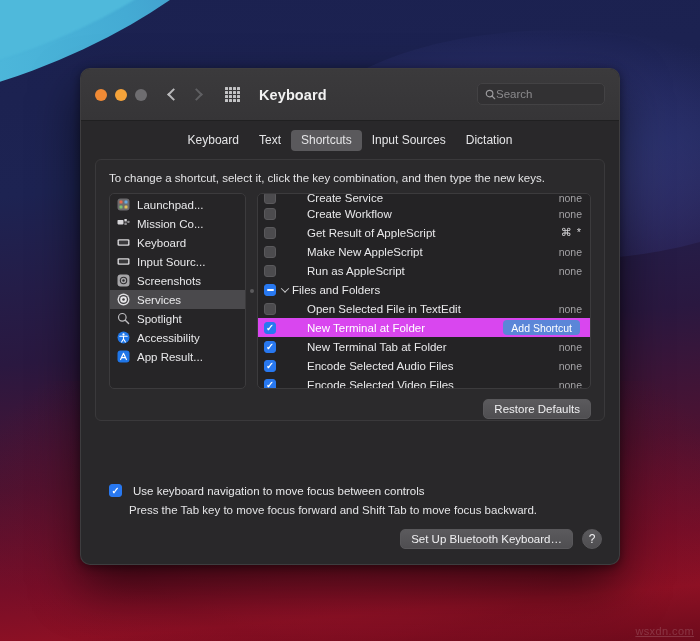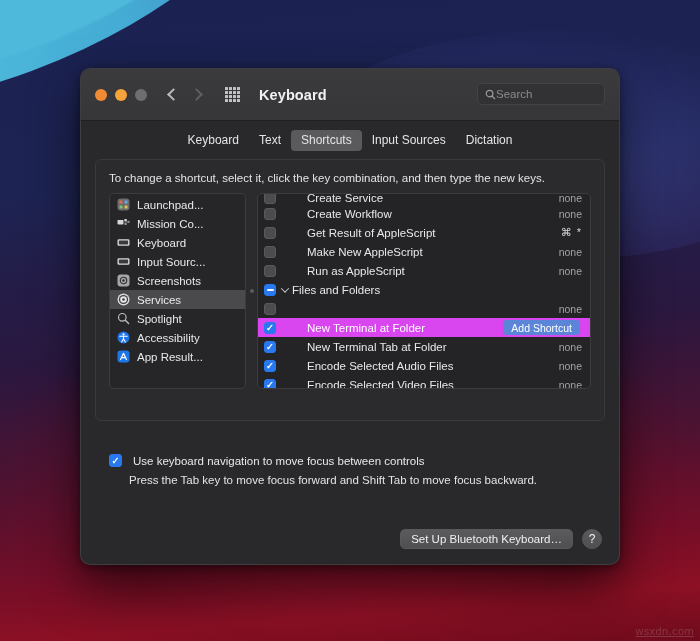--- a/index.html
+++ b/index.html
@@ -620,20 +620,21 @@
               <div class="row group">
                 <span class="cb mixed"></span>
                 <span class="disclosure">
                   <i class="tri"></i>
                 </span>
                 <span class="row-label">Files and Folders</span>
                 <span class="row-spacer"></span>
               </div>
               <div class="row">
                 <span class="cb off"></span>
+                <span class="row-label" style="margin-left: 27px;">Open Selected File in TextEdit</span>
                 <span class="row-spacer"></span>
                 <span class="row-value">none</span>
               </div>
               <div class="row selected">
                 <span class="cb on"></span>
                 <span class="row-label" style="margin-left: 27px;">New Terminal at Folder</span>
                 <span class="row-spacer"></span>
                 <span class="add-shortcut">Add Shortcut</span>
               </div>
               <div class="row">
@@ -651,20 +652,23 @@
               <div class="row">
                 <span class="cb on"></span>
                 <span class="row-label" style="margin-left: 27px; text-decoration: underline;">Encode Selected Video Files</span>
                 <span class="row-spacer"></span>
                 <span class="row-value">none</span>
               </div>
             </div>
         </div>
       </div>
 
+      <div id="restore-wrap">
+        <button class="btn">Restore Defaults</button>
+      </div>
 
       <div id="kbdnav">
         <span class="cb on"></span>
         <span>Use keyboard navigation to move focus between controls</span>
       </div>
       <div id="kbdnav-sub">Press the Tab key to move focus forward and Shift Tab to move focus backward.</div>
     </div>
 
     <div id="footer">
       <button class="btn">Set Up Bluetooth Keyboard…</button>

